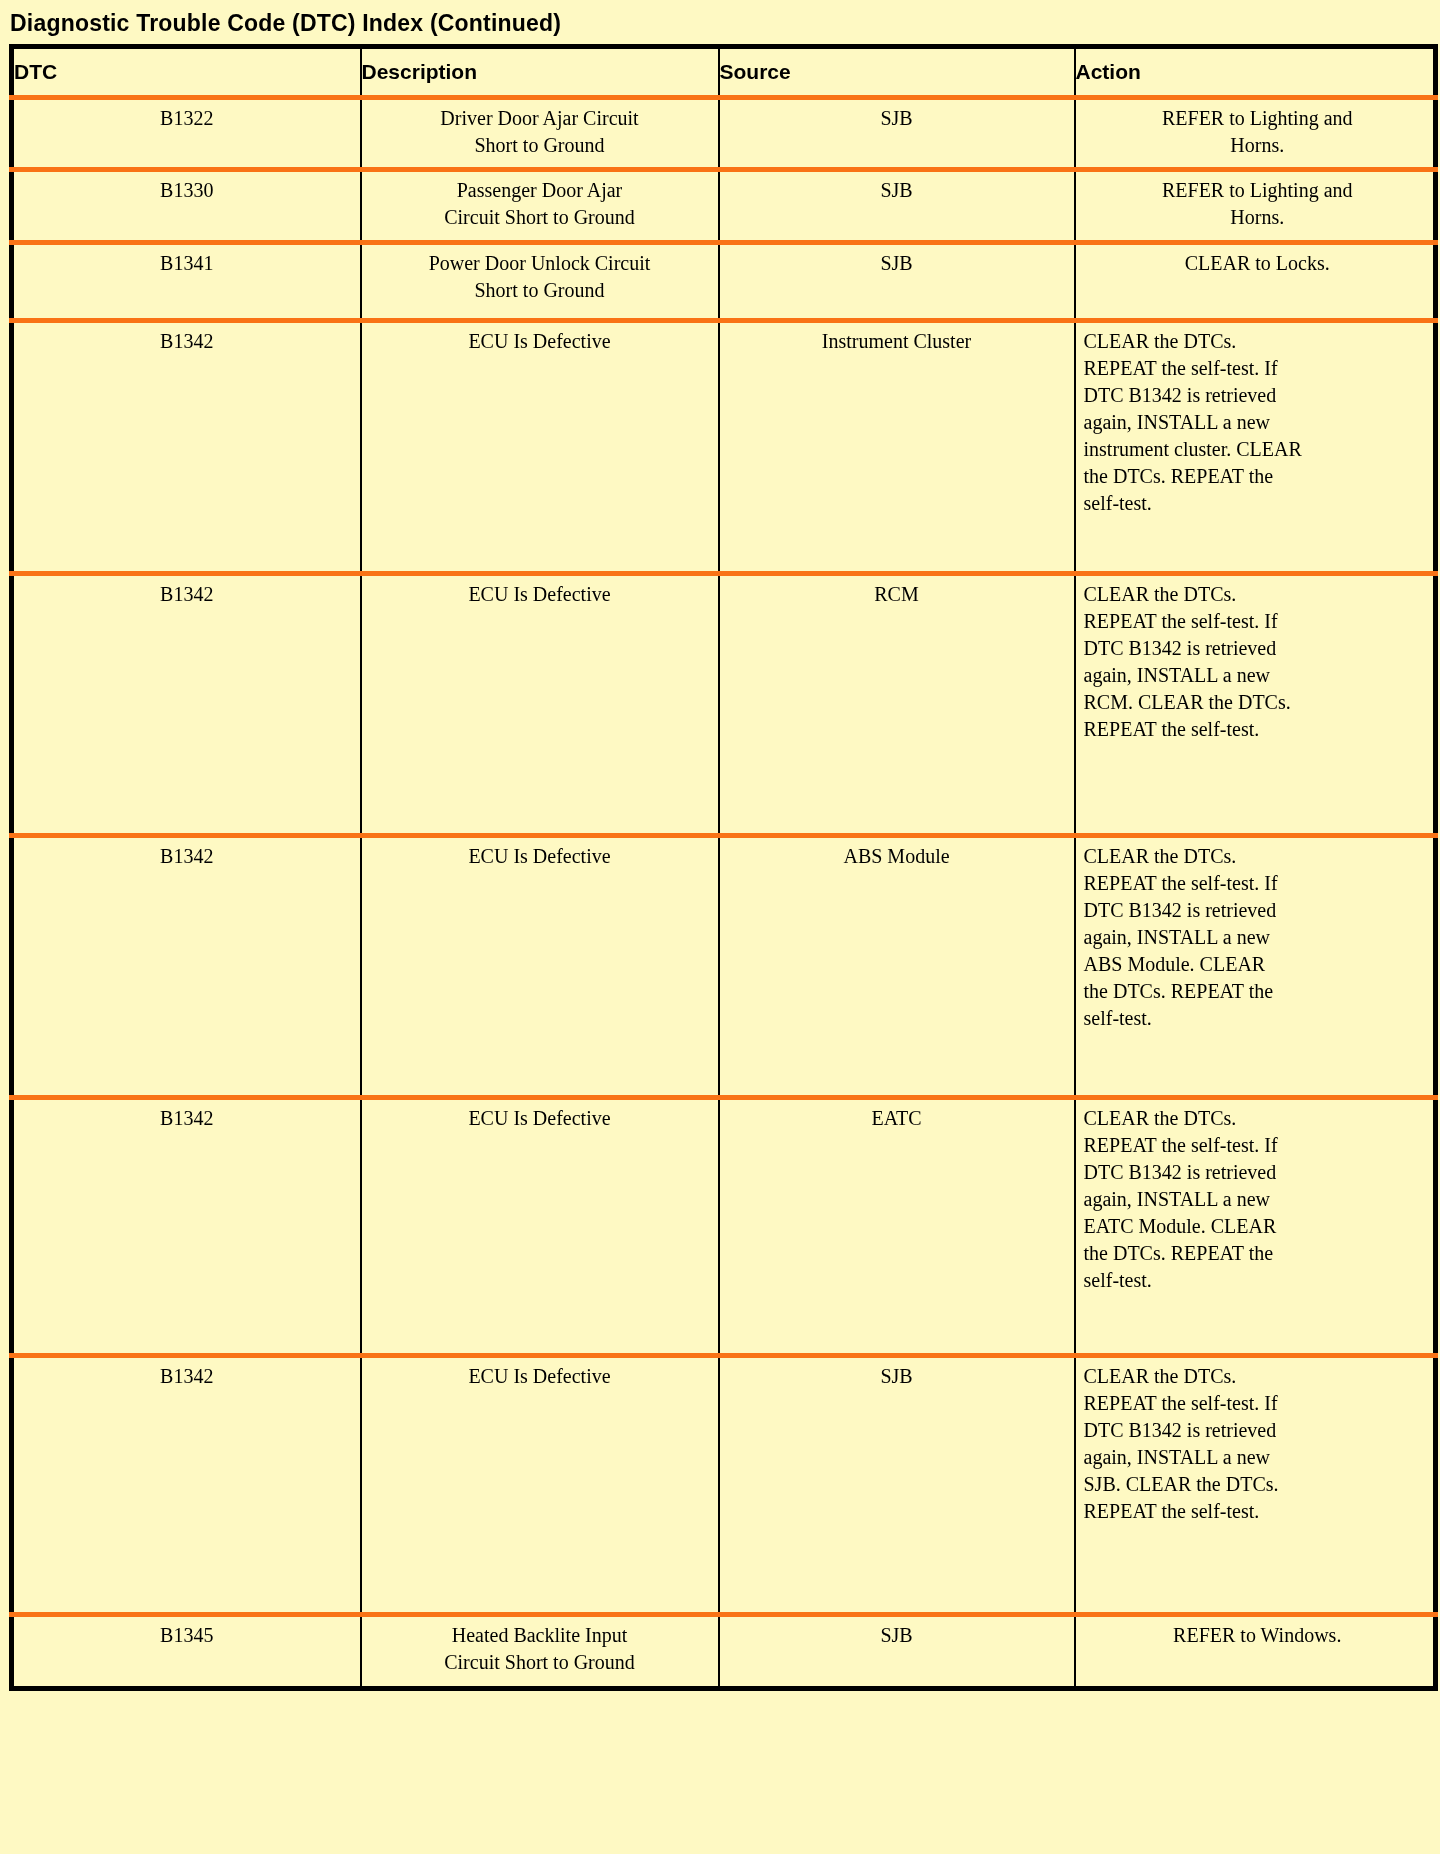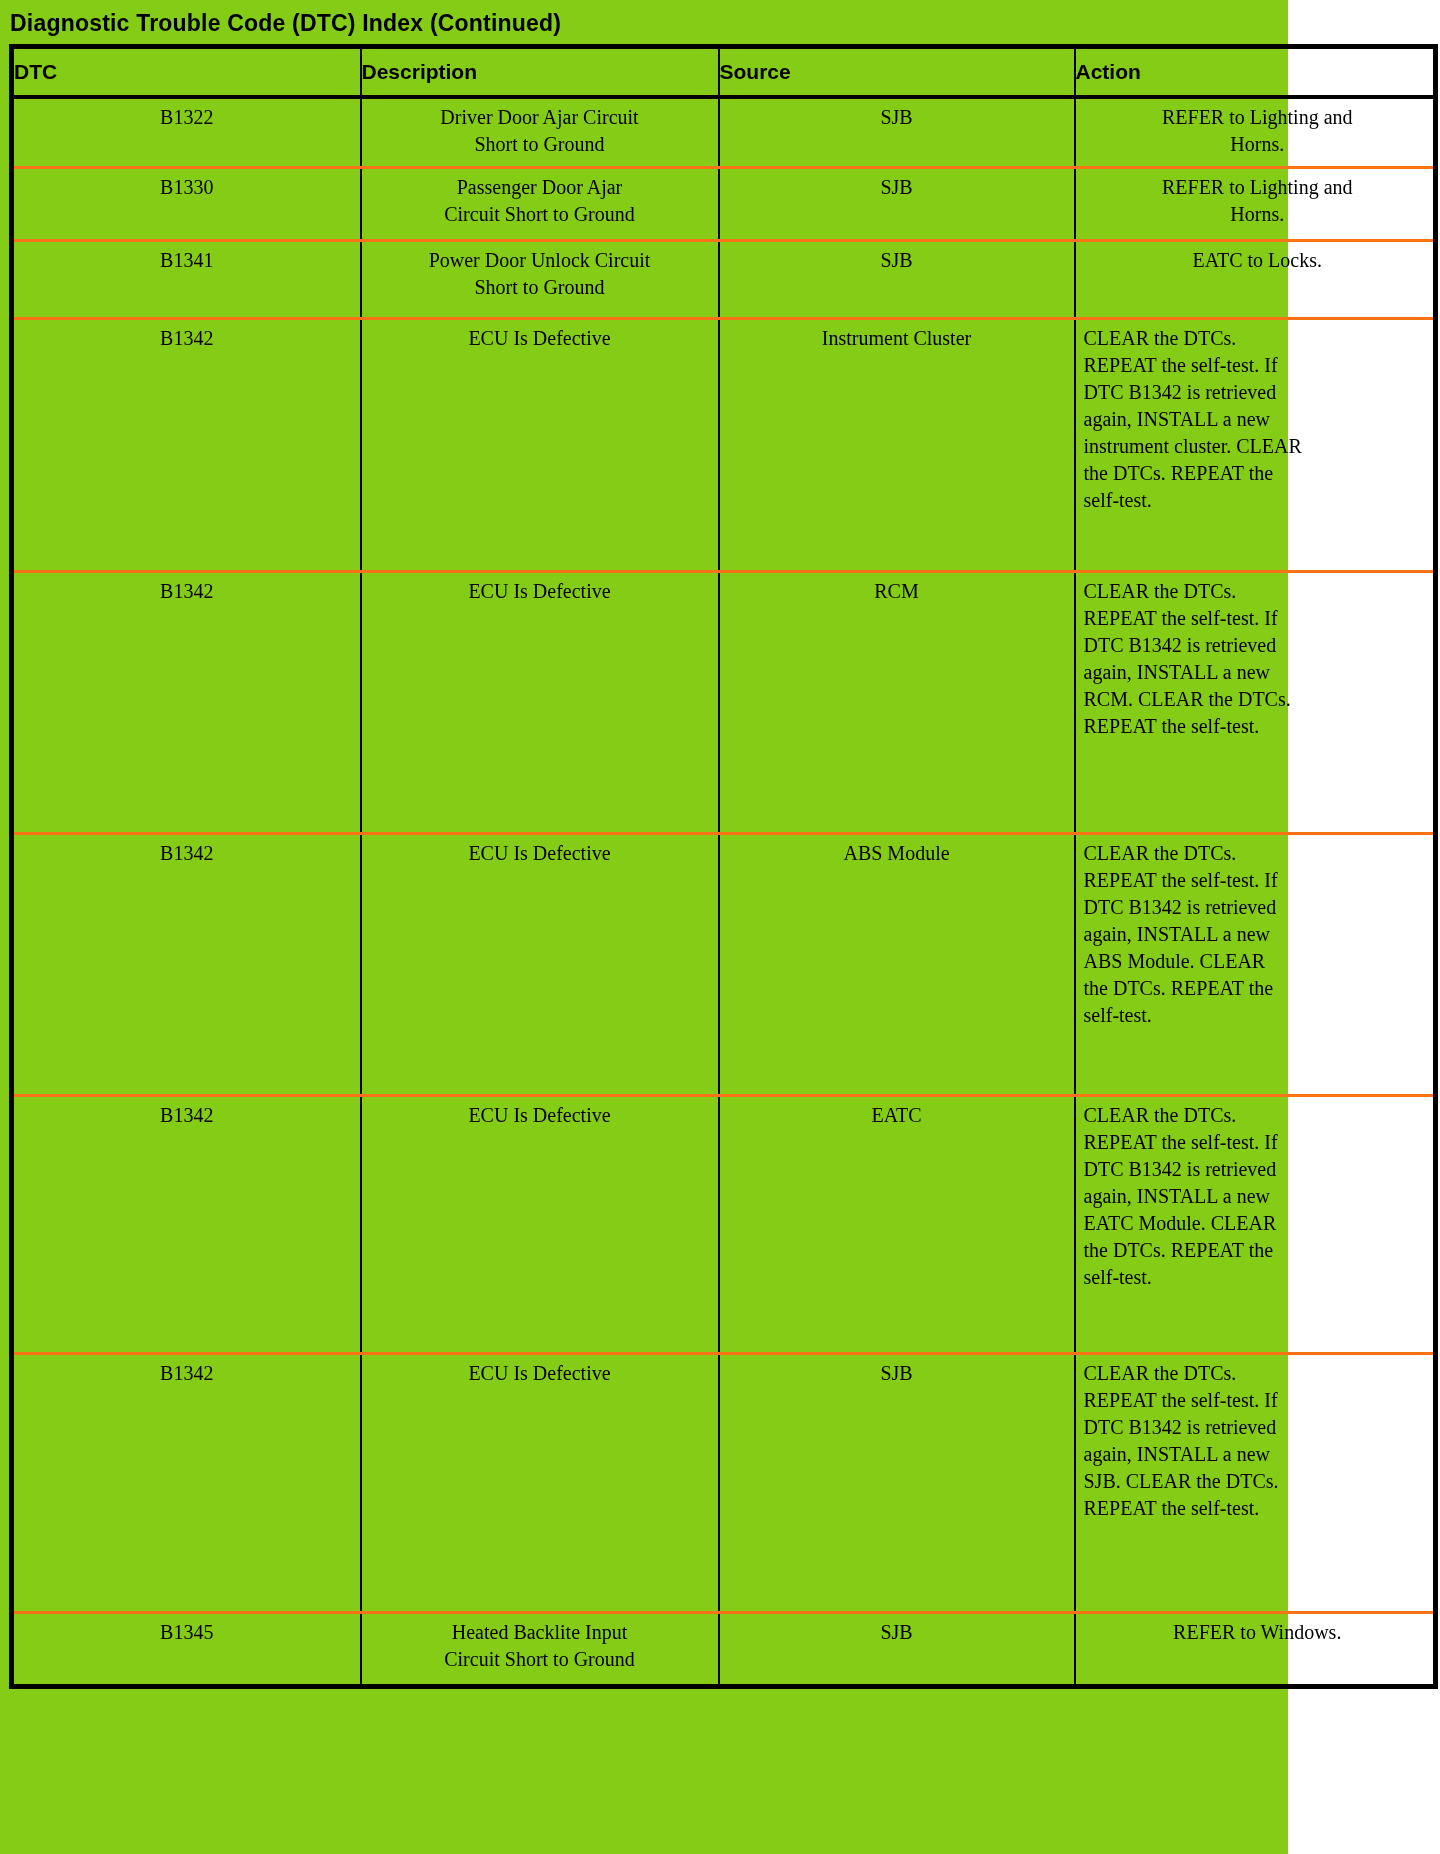--- a/index.html
+++ b/index.html
@@ -8,23 +8,23 @@
     background: #ffffff;
     color: #000000;
   }
   body {
     width: 1440px;
     height: 1854px;
     font-family: "Liberation Serif", serif;
     overflow: hidden;
   }
   .page {
-    width: 1288px;
+    width: 1440px;
     height: 1854px;
-    background: #84cc16;
+    background: #fef9c3;
   }
   .title {
     font-family: "Liberation Sans", sans-serif;
     font-weight: bold;
     font-size: 23px;
     line-height: 28px;
     margin: 0;
     padding: 9px 0 7px 10px;
     letter-spacing: 0.2px;
   }
@@ -45,21 +45,21 @@
     font-size: 21px;
     text-align: left;
     vertical-align: middle;
     height: 46px;
     border-left: 2px solid #000000;
     border-bottom: 4px solid #000000;
     padding: 0;
   }
   td {
     border-left: 2px solid #000000;
-    border-top: 3px solid #f97316;
+    border-top: 5px solid #f97316;
     vertical-align: top;
     font-size: 20px;
     line-height: 27px;
     padding: 5px 8px 8px 8px;
     text-align: center;
     white-space: pre-line;
   }
   td.action-left {
     text-align: center;
     padding-left: 12px;
@@ -117,21 +117,21 @@
 Circuit Short to Ground</td>
         <td>SJB</td>
         <td class="action-left">REFER to Lighting and
 Horns.</td>
       </tr>
       <tr class="r-s5">
         <td>B1341</td>
         <td>Power Door Unlock Circuit
 Short to Ground</td>
         <td>SJB</td>
-        <td class="action-left">EATC to Locks.</td>
+        <td class="action-left">CLEAR to Locks.</td>
       </tr>
       <tr class="r-t1">
         <td>B1342</td>
         <td>ECU Is Defective</td>
         <td>Instrument Cluster</td>
         <td class="action-center">CLEAR the DTCs.
 REPEAT the self-test. If
 DTC B1342 is retrieved
 again, INSTALL a new
 instrument cluster. CLEAR

